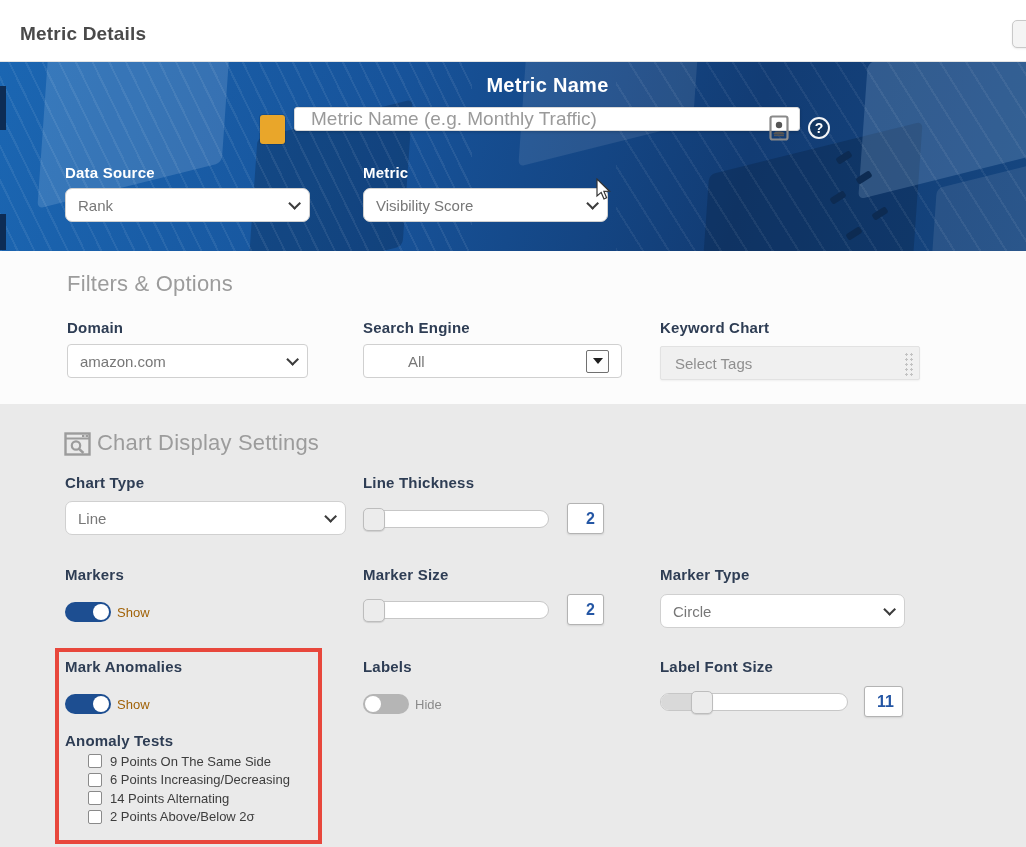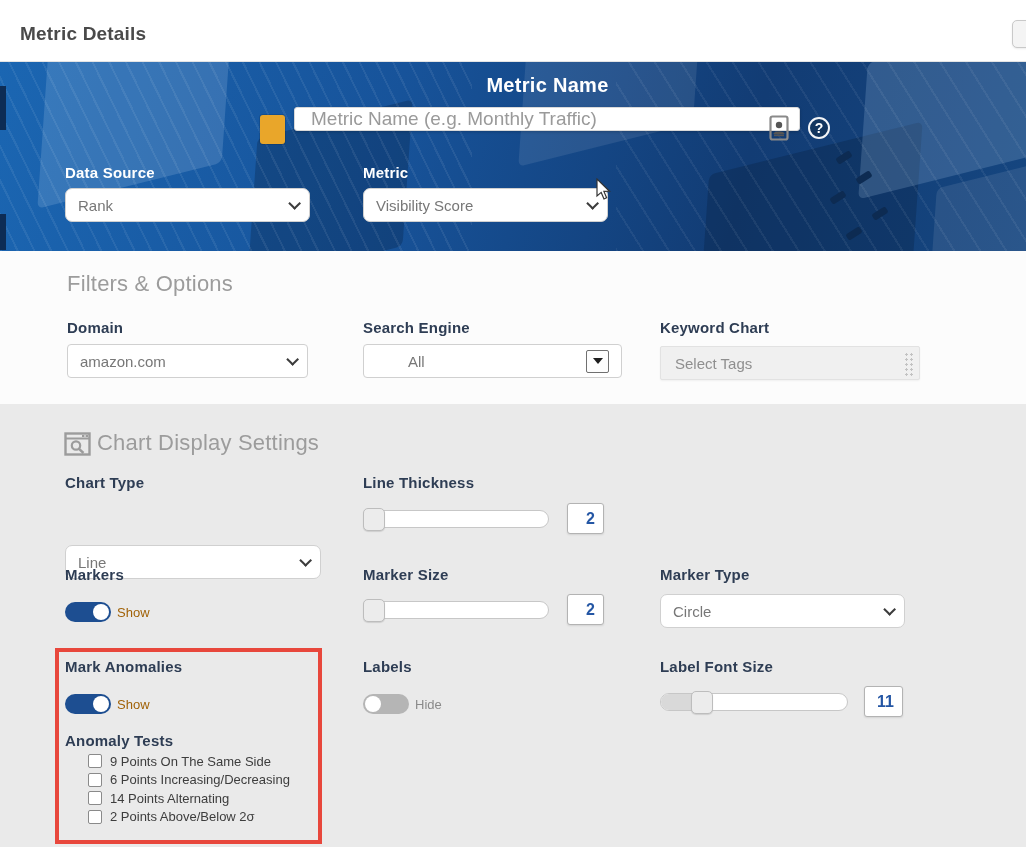--- a/index.html
+++ b/index.html
@@ -168,21 +168,21 @@
     <rect x="1.5" y="1.5" width="24" height="21" fill="none" stroke="#9c9c9c" stroke-width="2.4"></rect>
     <line x1="1.5" y1="6.5" x2="25.5" y2="6.5" stroke="#9c9c9c" stroke-width="2"></line>
     <rect x="18" y="3" width="2.4" height="2" fill="#9c9c9c"></rect>
     <rect x="21.6" y="3" width="2.4" height="2" fill="#9c9c9c"></rect>
     <circle cx="12" cy="13.5" r="4.2" fill="none" stroke="#9c9c9c" stroke-width="2.2"></circle>
     <line x1="15" y1="16.8" x2="19.5" y2="21" stroke="#9c9c9c" stroke-width="2.4"></line>
   </svg>
   <div class="section-heading abs" style="left:97px; top:26px;">Chart Display Settings</div>
 
   <div class="field-label" style="left:65px; top:70px;">Chart Type</div>
-  <div class="select-box" style="left:65px; top:97px; width:256px;margin-top:44px;">
+  <div class="select-box" style="left:65px; top:97px; width:281px;">
     <span>Line</span>
     <span class="chev"></span>
   </div>
 
   <div class="field-label" style="left:363px; top:70px;">Line Thickness</div>
   <div class="slider" style="left:363px; top:106px;">
     <div class="handle" style="left:-1px;"></div>
   </div>
   <div class="value-box" style="left:567px; top:99px;">2</div>
 

